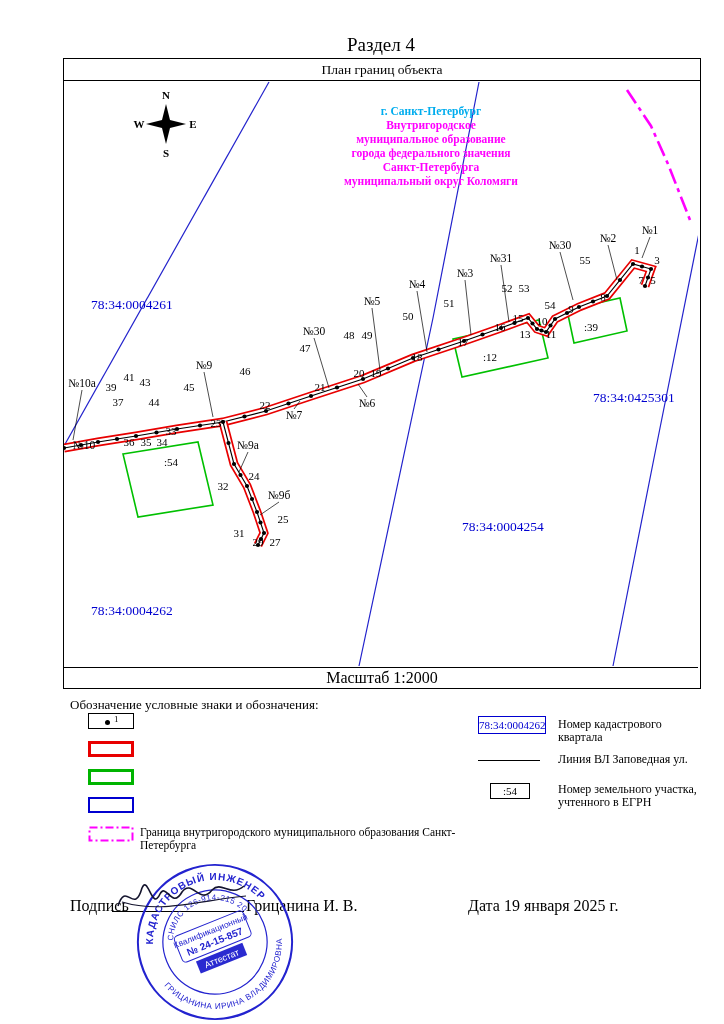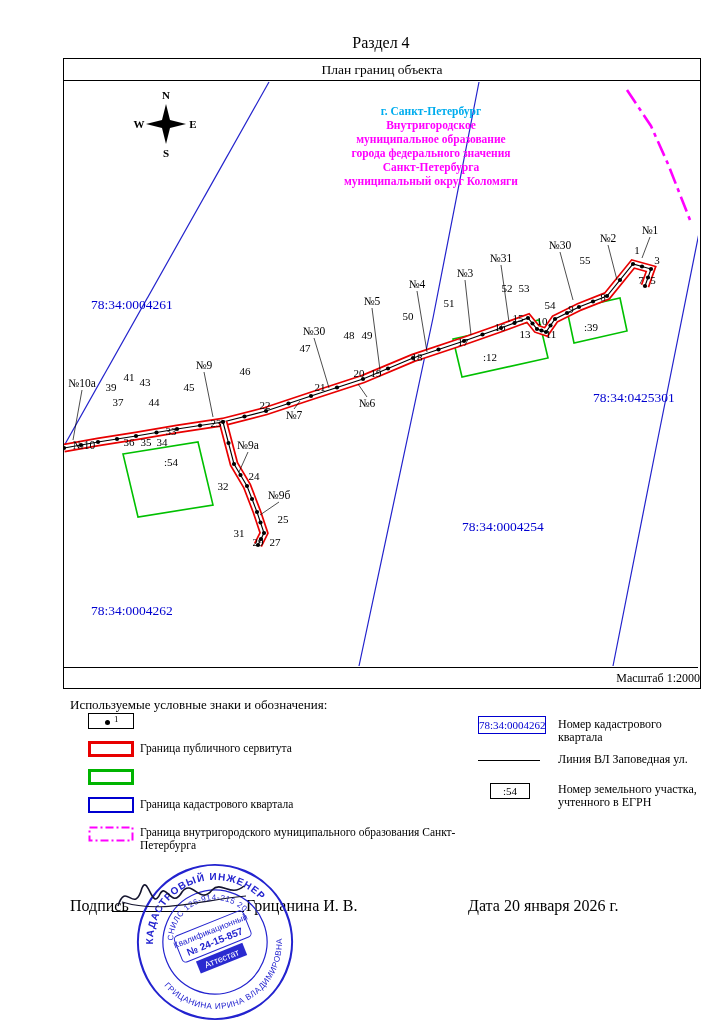--- a/index.html
+++ b/index.html
@@ -1,24 +1,24 @@
 <!DOCTYPE html>
 <html><head>
 <meta charset="utf-8">
 <style>
   html,body{margin:0;padding:0;background:#e8e8e8;}
   .page{position:relative;width:724px;height:1024px;background:#ffffff;margin:0 auto;
         font-family:"Liberation Serif","DejaVu Serif",serif;color:#000;overflow:hidden;}
   .abs{position:absolute;}
-  .page-title{left:63px;top:34px;width:636px;text-align:center;font-size:16px;}
+  .page-title{left:63px;top:34px;width:636px;text-align:center;font-size:19px;}
   .doc-box{left:63px;top:58px;width:636px;border:1px solid #000;}
   .doc-header{height:21px;line-height:21px;border-bottom:1px solid #000;text-align:center;font-size:13.5px;}
   .map-area{position:relative;width:634px;height:586px;border-bottom:1px solid #000;overflow:hidden;background:#fff;}
   #map-svg{display:block;}
-  .doc-scale{height:20px;line-height:20px;text-align:right;font-size:12px;}
+  .doc-scale{height:20px;line-height:20px;text-align:center;font-size:16px;}
 
   
   .num{font:11px "Liberation Serif",serif;text-anchor:middle;fill:#000;}
   .pole{font:11.5px "Liberation Serif",serif;text-anchor:middle;fill:#000;}
   .quarter{font:13.5px "Liberation Serif",serif;text-anchor:middle;fill:#0000d0;}
   .muni{font:bold 11.5px "Liberation Serif",serif;text-anchor:middle;}
   .compass-letter{font:bold 11px "Liberation Serif",serif;text-anchor:middle;fill:#000;}
 
   
   .legend-title{left:70px;top:697px;font-size:13px;}
@@ -208,55 +208,53 @@
           <text x="430" y="131" class="muni" fill="#ff00ff">Внутригородское</text>
           <text x="430" y="145" class="muni" fill="#ff00ff">муниципальное образование</text>
           <text x="430" y="159" class="muni" fill="#ff00ff">города федерального значения</text>
           <text x="430" y="173" class="muni" fill="#ff00ff">Санкт-Петербурга</text>
           <text x="430" y="187" class="muni" fill="#ff00ff">муниципальный округ Коломяги</text>
         </svg>
     </div>
     <div class="doc-scale">Масштаб 1:2000</div>
   </div>
 
-  <div class="abs legend-title">Используемые условные знаки и обозначения:</div>
+  <div class="abs legend-title">Обозначение условные знаки и обозначения:</div>
 
   <div class="abs lg-sym sym-point" style="top:713px">
     <span class="dot"></span>
     <span class="dot-num">1</span>
   </div>
 
   <div class="abs lg-sym sym-red" style="top:741px"></div>
-  <div class="abs lg-text" style="top:742px">Граница публичного сервитута</div>
 
   <div class="abs lg-sym sym-green" style="top:769px"></div>
 
   <div class="abs lg-sym sym-blue" style="top:797px"></div>
-  <div class="abs lg-text" style="top:798px">Граница кадастрового квартала</div>
 
   <div class="abs" style="left:88px;top:826px;width:46px;height:16px">
     <svg width="46" height="16">
       <rect x="1.5" y="1.5" width="43" height="13" fill="none" stroke="#ff00ff" stroke-width="2" stroke-dasharray="8 3 2 3"></rect>
     </svg>
   </div>
   <div class="abs lg-text" style="top:826px">Граница внутригородского муниципального образования Санкт-Петербурга</div>
 
   <div class="abs rg-sym sym-quarter" style="top:716px">78:34:0004262</div>
   <div class="abs rg-text" style="top:718px">Номер кадастрового квартала</div>
 
   <div class="abs rg-sym sym-line" style="top:760px"></div>
   <div class="abs rg-text" style="top:753px">Линия ВЛ Заповедная ул.</div>
 
   <div class="abs rg-sym sym-parcel" style="top:783px;width:40px;left:490px">:54</div>
   <div class="abs rg-text" style="top:783px">Номер земельного участка, учтенного в ЕГРН</div>
 
   <div class="abs ft" style="left:70px;top:897px">Подпись</div>
   <div class="abs sig-underline"></div>
   <div class="abs ft" style="left:246px;top:897px">Грицанина И. В.</div>
-  <div class="abs ft" style="left:468px;top:897px">Дата 20 января 2026 г.</div>
+  <div class="abs ft" style="left:468px;top:897px">Дата 19 января 2025 г.</div>
 
   <svg class="abs stamp-svg" width="175" height="164" viewBox="0 0 175 164">
     <g transform="rotate(-22 87 82)" fill="none" stroke="#2323cf">
       <circle cx="87" cy="82" r="77" stroke-width="2.2"></circle>
       <circle cx="87" cy="82" r="52" stroke-width="1.2"></circle>
       <defs>
         <path id="arcTop" d="M 25 82 A 62 62 0 0 1 149 82"></path>
         <path id="arcBot" d="M 20 82 A 67 67 0 0 0 154 82"></path>
         <path id="arcInn" d="M 45 82 A 42 42 0 0 1 129 82"></path>
       </defs>

